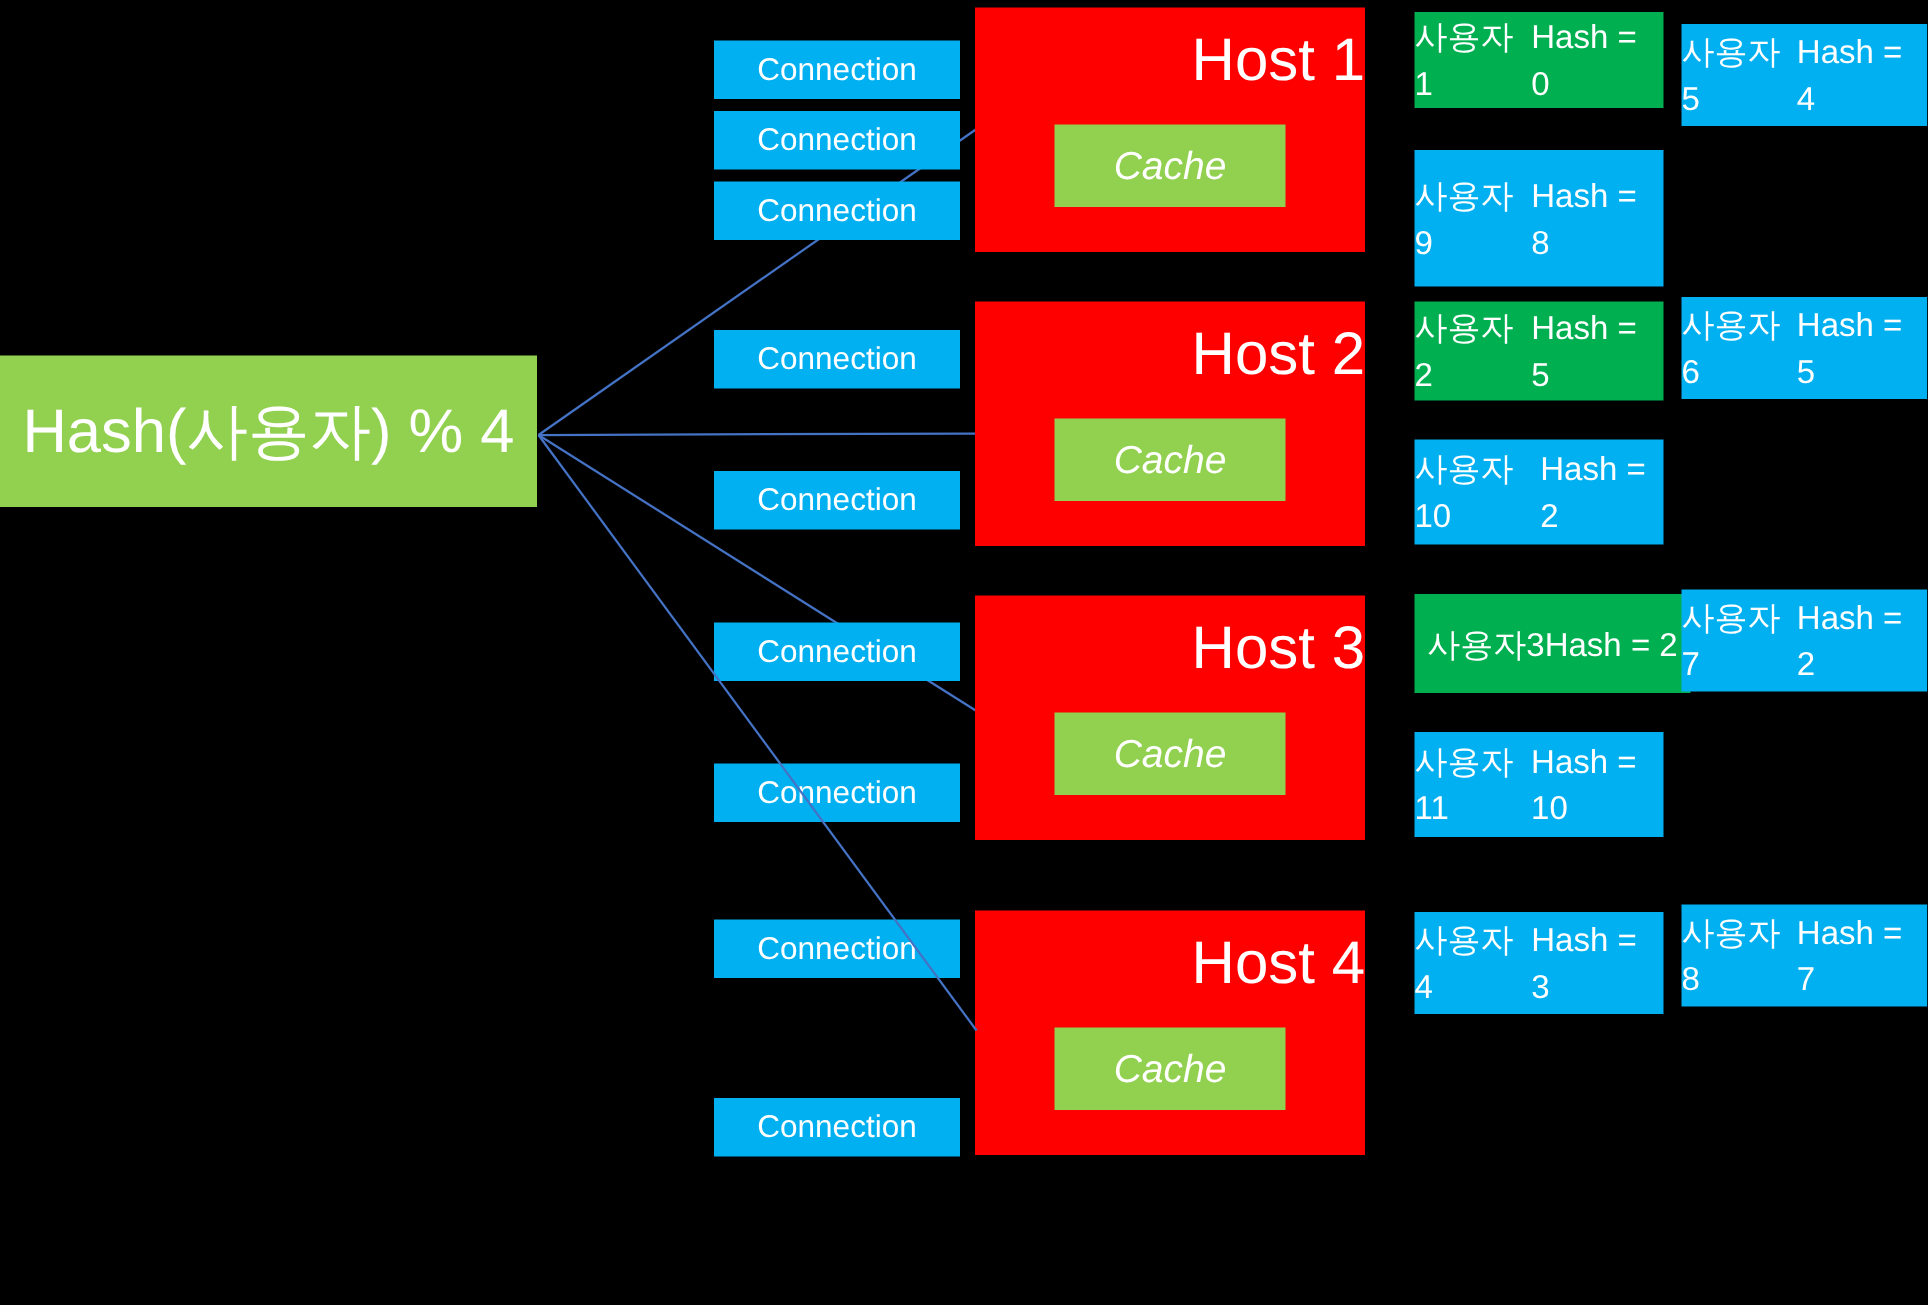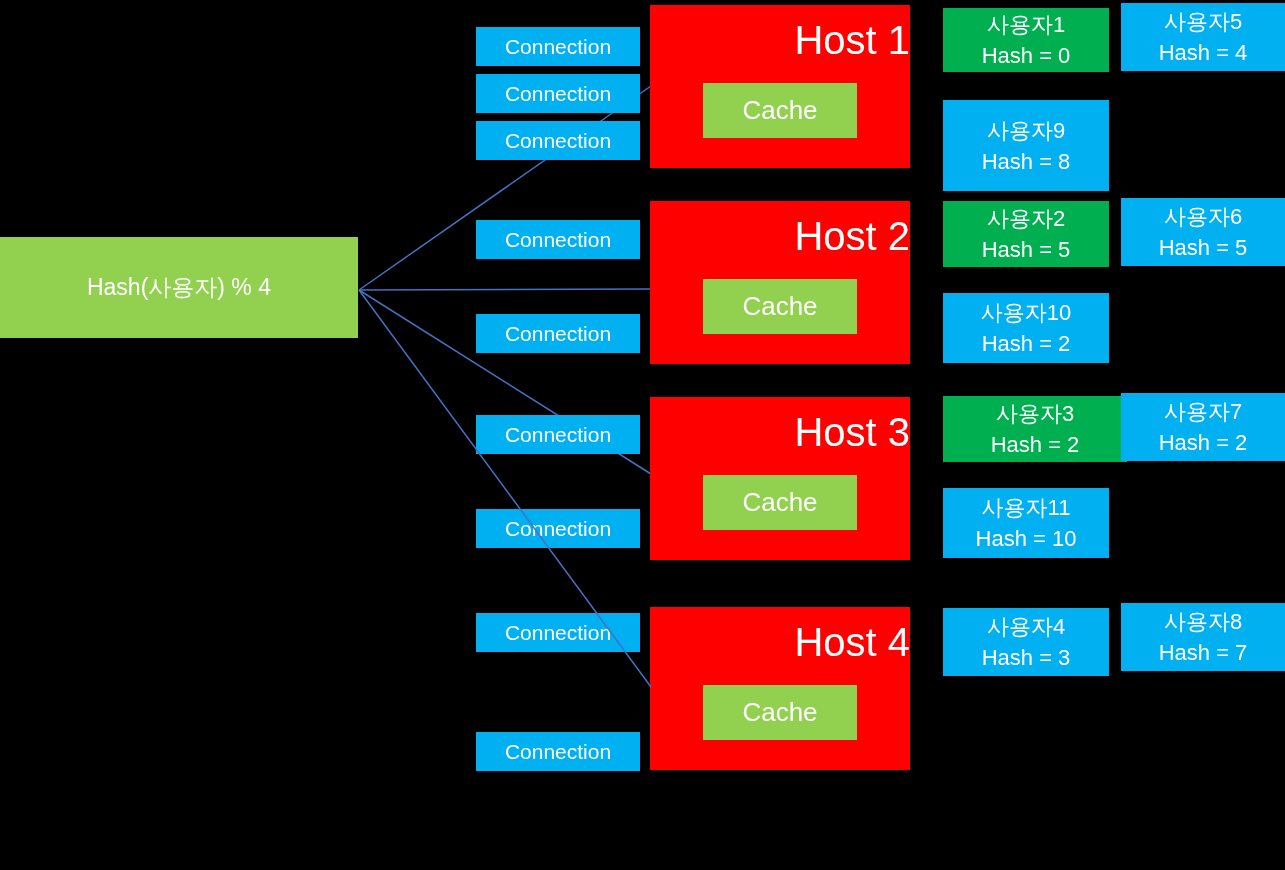--- a/index.html
+++ b/index.html
@@ -22,21 +22,21 @@
   .lines{
     position:absolute;left:0;top:0;width:1285px;height:870px;
     pointer-events:none;
   }
   .lines line{stroke:var(--line);stroke-width:1.5;}
   .hash-box{
     position:absolute;
     background:var(--green-light);
     color:var(--text);
     display:flex;align-items:center;justify-content:center;
-    font-size:23px;
+    font-size:41px;
   }
   .conn{
     position:absolute;
     width:164px;height:39px;
     background:var(--blue);
     color:var(--text);
     display:flex;align-items:center;justify-content:center;
     font-size:21px;
   }
   .host{
@@ -51,24 +51,25 @@
     font-size:40px;
   }
   .cache{
     position:absolute;
     left:53px;top:78px;
     width:154px;height:55px;
     background:var(--green-light);
     color:var(--text);
     display:flex;align-items:center;justify-content:center;
     font-size:26px;
+    font-style:italic;
   }
   .user{
     position:absolute;
-    display:flex;flex-direction:column;
+    display:flex;
     align-items:center;justify-content:center;
     color:var(--text);
     font-size:22px;line-height:31px;
   }
   .user.green{background:var(--green-dark);}
   .user.blue{background:var(--blue);}
 </style>
 </head>
 <body>
 
@@ -113,21 +114,21 @@
   </div>
 
   <svg class="lines" viewBox="0 0 1285 870">
     <line x1="359" y1="290" x2="651" y2="687"></line>
   </svg>
 
   <div class="user green" style="left:943px;top:8px;width:166px;height:64px">
     <div>사용자1</div>
     <div>Hash = 0</div>
   </div>
-  <div class="user blue" style="left:1121px;top:3px;width:164px;height:68px">
+  <div class="user blue" style="left:1121px;top:16px;width:164px;height:68px">
     <div>사용자5</div>
     <div>Hash = 4</div>
   </div>
   <div class="user blue" style="left:943px;top:100px;width:166px;height:91px">
     <div>사용자9</div>
     <div>Hash = 8</div>
   </div>
 
   <div class="user green" style="left:943px;top:201px;width:166px;height:66px">
     <div>사용자2</div>

